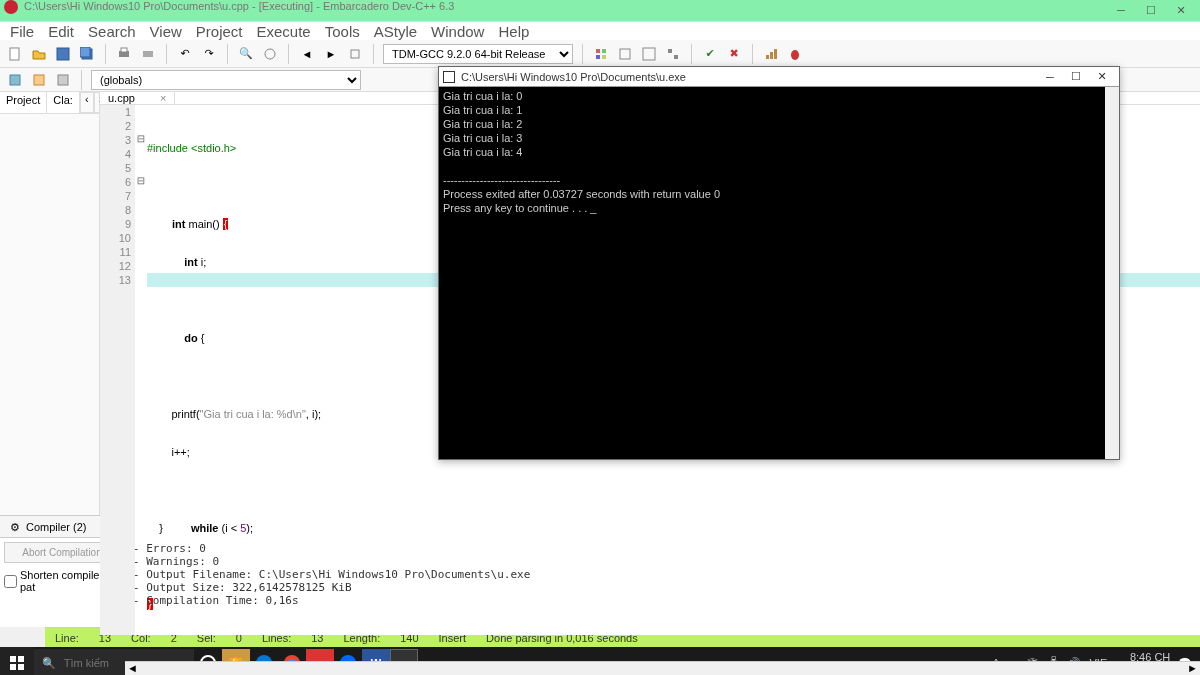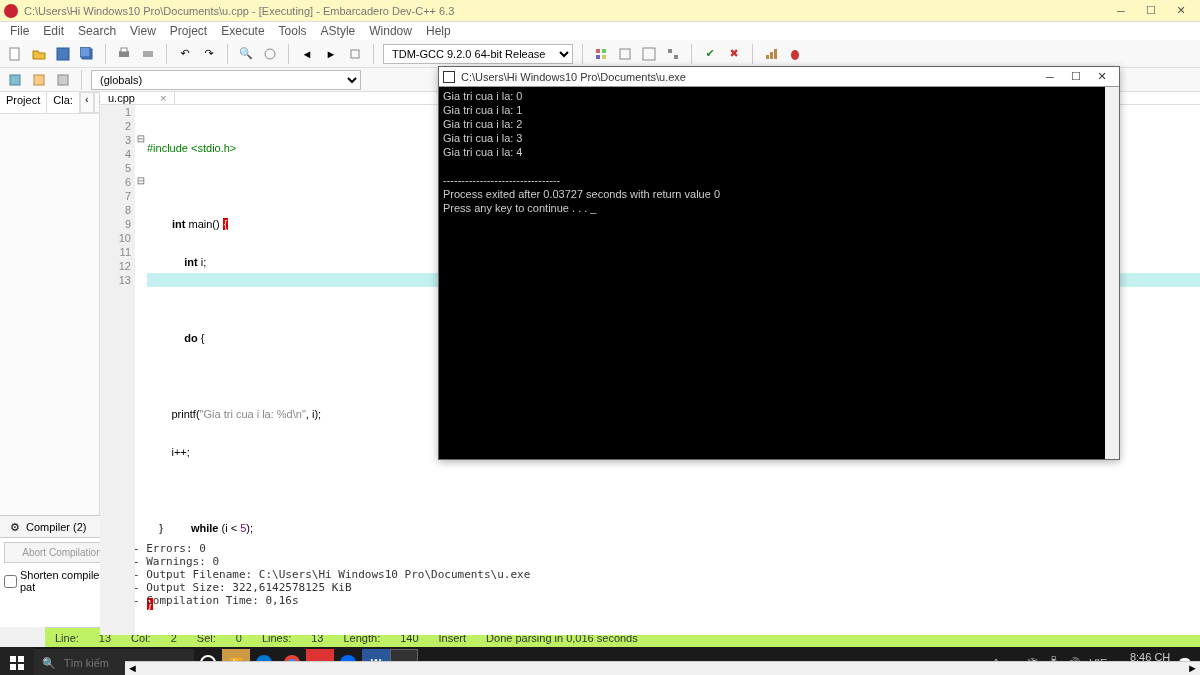--- a/index.html
+++ b/index.html
@@ -1,25 +1,25 @@
 <!DOCTYPE html>
 <html><head>
 <meta charset="utf-8">
 <style>
 * { margin: 0; padding: 0; box-sizing: border-box; font-family: "Segoe UI", Tahoma, sans-serif; font-size: 11px; }
 body { background: #f0f0f0; width: 1200px; height: 675px; overflow: hidden; position: relative; }
 
-.titlebar { height: 22px; background: #fef9c3; display: flex; align-items: center; padding: 0 4px; border-bottom: 1px solid #ddd; }
+.titlebar { height: 22px; background: #86efac; display: flex; padding: 0 4px; border-bottom: 1px solid #ddd; }
 .titlebar .appicon { width: 14px; height: 14px; background: #c82333; border-radius: 50%; margin-right: 6px; }
 .titlebar .title { color: #777; font-size: 11px; flex: 1; }
 .titlebar .winbtns { display: flex; gap: 0; }
 .titlebar .winbtn { width: 30px; height: 20px; display: flex; align-items: center; justify-content: center; color: #555; cursor: pointer; }
 
 .menubar { height: 18px; background: #fff; display: flex; align-items: center; padding: 0 4px; gap: 2px; }
-.menubar span { padding: 0 6px; color: #555; font-size: 12px; cursor: pointer; }
+.menubar span { padding: 0 6px; color: #555; font-size: 15px; cursor: pointer; }
 
 .toolbar { height: 28px; background: #f8f8f8; border-bottom: 1px solid #ddd; display: flex; align-items: center; padding: 0 6px; gap: 6px; }
 .tbtn { width: 18px; height: 18px; cursor: pointer; display:flex; align-items:center; justify-content:center; }
 .tsep { width: 1px; height: 20px; background: #ccc; margin: 0 3px; }
 .compiler-select { height: 20px; border: 1px solid #bbb; background: #fff; padding: 0 4px; font-size: 11px; min-width: 190px; }
 
 .subbar { height: 24px; background: #f8f8f8; border-bottom: 1px solid #ddd; display: flex; align-items: center; padding: 0 6px; gap: 6px; }
 .globals-select { height: 20px; border: 1px solid #bbb; background: #fff; padding: 0 4px; font-size: 11px; width: 270px; }
 
 .midrow { display: flex; height: 423px; }

